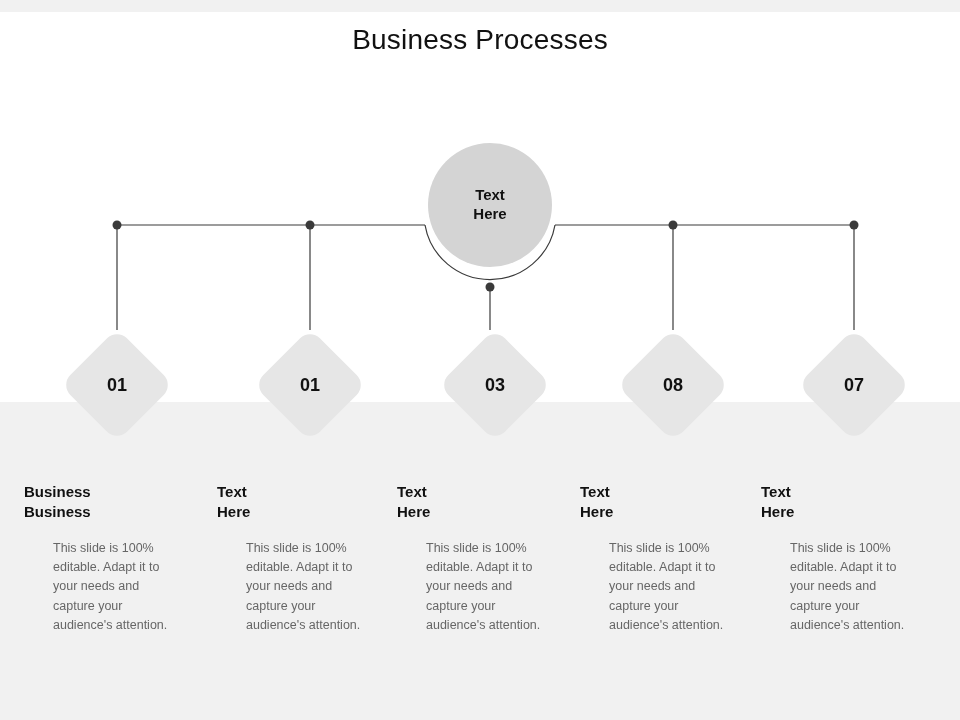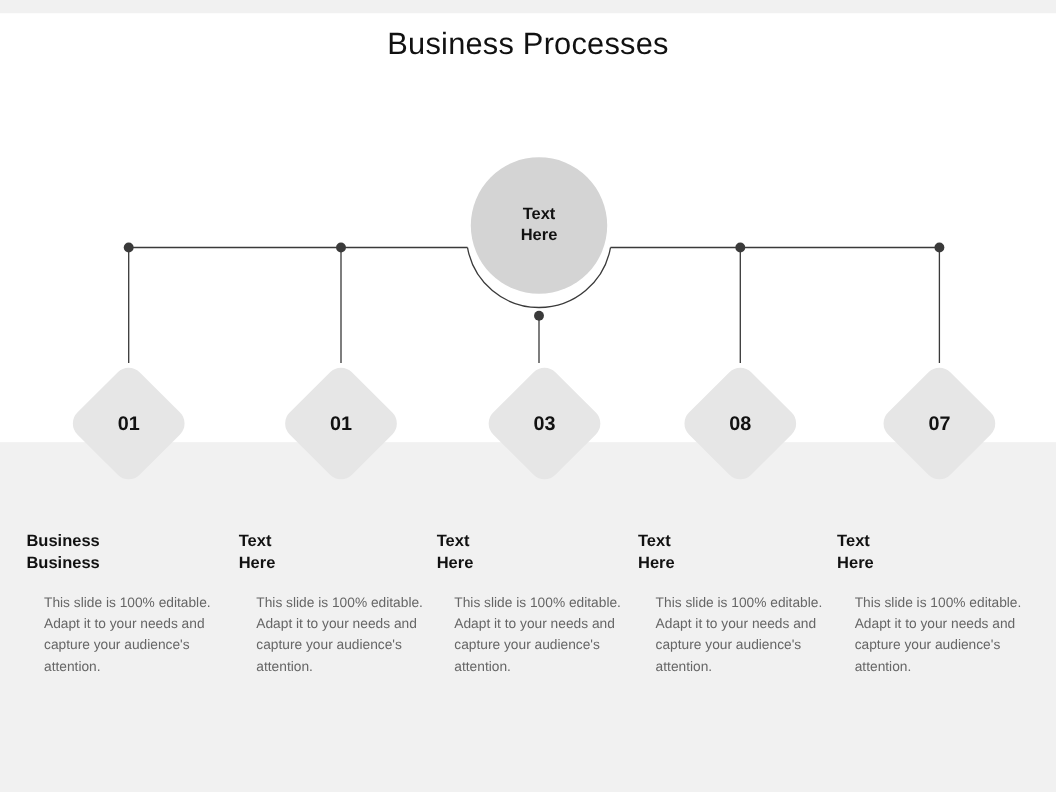--- a/index.html
+++ b/index.html
@@ -131,21 +131,21 @@
     font-weight: bold;
     color: #111111;
     line-height: 1.35;
     margin: 0 0 16px 0;
   }
   .col-head span { display: block; }
   .col-body {
     font-size: 12.5px;
     color: #666666;
     line-height: 1.55;
-    margin: 2px;
+    margin: 15px;
     padding: 0 14px;
   }
 </style>
 </head>
 <body>
 
 <div id="slide">
 
   <div class="top-strip"></div>
   <div class="lower-band"></div>

